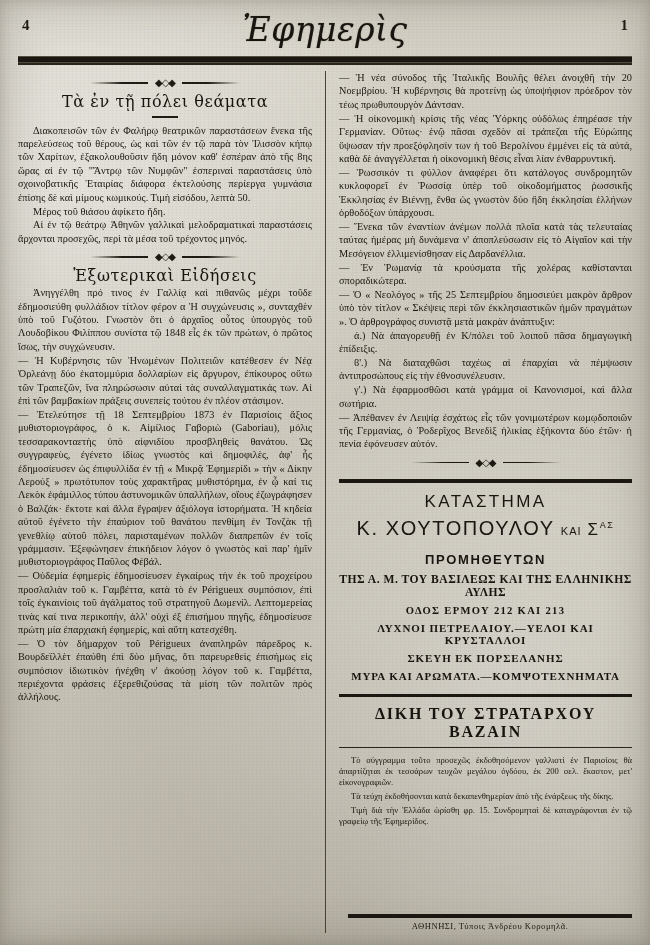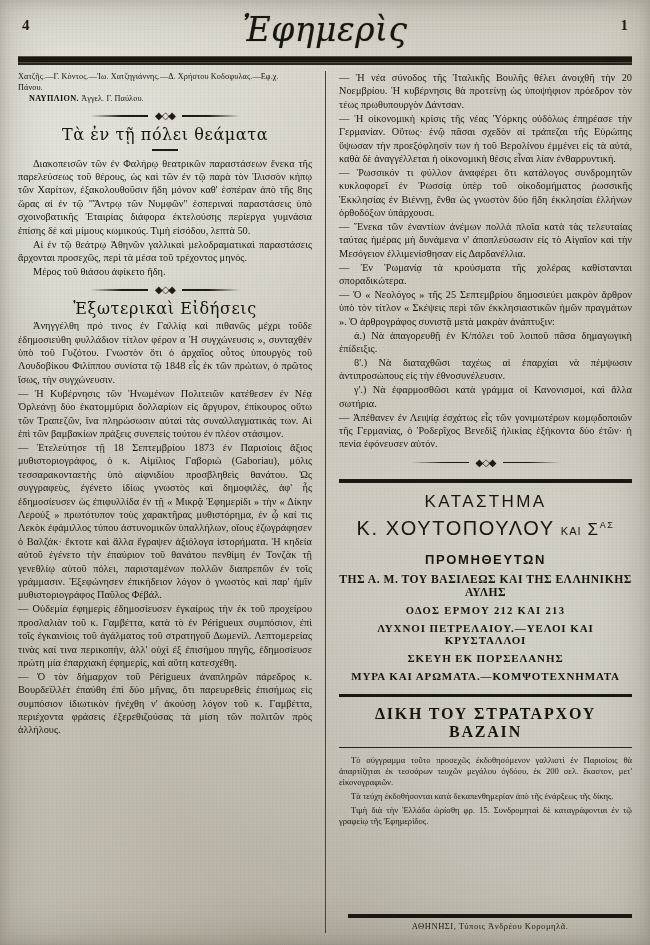--- a/index.html
+++ b/index.html
@@ -280,39 +280,31 @@
     <div class="masthead-title">Ἐφημερὶς</div>
     <div class="folio right">1</div>
   </div>
 
   <div class="rule-thick"></div>
 
   <div class="columns">
 
     <div class="col left">
 
-      <div class="agents">
-        <div>Χατζῆς.—Γ. Κόντος.—Ἰω. Χατζηγιάννης.—Δ. Χρήστου Κοδσφυλας.—Εφ.χ.</div>
-        <div>Πάνου.</div>
-        <div class="agents-row2">
-          <span class="city">ΝΑΥΠΛΙΟΝ.</span>
-          <span>Ἀγγελ. Γ. Παύλου.</span>
-        </div>
-      </div>
 
       <div class="orn">
         <span class="orn-mid">◆◇◆</span>
       </div>
 
       <div class="section-title">Τὰ ἐν τῇ πόλει θεάματα</div>
       <div class="short-rule"></div>
 
       <p class="indent">Διακοπεισῶν τῶν ἐν Φαλήρῳ θεατρικῶν παραστάσεων ἕνεκα τῆς παρελεύσεως τοῦ θέρους, ὡς καὶ τῶν ἐν τῷ παρὰ τὸν Ἰλισσὸν κήπῳ τῶν Χαρίτων, ἐξακολουθοῦσιν ἤδη μόνον καθ' ἑσπέραν ἀπὸ τῆς 8ης ὥρας αἱ ἐν τῷ "Ἄντρῳ τῶν Νυμφῶν" ἑσπεριναὶ παραστάσεις ὑπὸ σχοινοβατικῆς Ἑταιρίας διάφορα ἐκτελούσης περίεργα γυμνάσια ἐπίσης δὲ καὶ μίμους κωμικούς. Τιμὴ εἰσόδου, λεπτὰ 50.</p>
+      <p class="indent">Μέρος τοῦ θιάσου ἀφίκετο ἤδη.</p>
       <p class="indent">Αἱ ἐν τῷ θεάτρῳ Ἀθηνῶν γαλλικαὶ μελοδραματικαὶ παραστάσεις ἄρχονται προσεχῶς, περὶ τὰ μέσα τοῦ τρέχοντος μηνός.</p>
-      <p class="indent">Μέρος τοῦ θιάσου ἀφίκετο ἤδη.</p>
 
       <div class="orn">
         <span class="orn-mid">◆◇◆</span>
       </div>
 
       <div class="section-title">Ἐξωτερικαὶ Εἰδήσεις</div>
 
       <p class="indent tight">Ἀνηγγέλθη πρό τινος ἐν Γαλλίᾳ καὶ πιθανῶς μέχρι τοῦδε ἐδημοσιεύθη φυλλάδιον τίτλον φέρον α Ἡ συγχώνευσις », συνταχθὲν ὑπὸ τοῦ Γυζότου. Γνωστὸν ὅτι ὁ ἀρχαῖος οὗτος ὑπουργὸς τοῦ Λουδοβίκου Φιλίππου συνίστα τῷ 1848 εἷς ἐκ τῶν πρώτων, ὁ πρῶτος ἴσως, τὴν συγχώνευσιν.</p>
       <p class="dash">— Ἡ Κυβέρνησις τῶν Ἡνωμένων Πολιτειῶν κατέθεσεν ἐν Νέᾳ Ὀρλεάνῃ δύο ἑκατομμύρια δολλαρίων εἰς ἄργυρον, ἐπίκουρος οὕτω τῶν Τραπεζῶν, ἵνα πληρώσωσιν αὐταὶ τὰς συναλλαγματικάς των. Αἱ ἐπὶ τῶν βαμβακίων πράξεις συνεπείς τούτου ἐν πλέον στάσιμον.</p>
       <p class="dash">— Ἐτελεύτησε τῇ 18 Σεπτεμβρίου 1873 ἐν Παρισίοις ἄξιος μυθιστοριογράφος, ὁ κ. Αἰμίλιος Γαβοριὼ (Gaboriau), μόλις τεσσαρακονταετὴς ὑπὸ αἰφνιδίου προσβληθεὶς θανάτου. Ὡς συγγραφεὺς, ἐγένετο ἰδίως γνωστὸς καὶ δημοφιλὲς, ἀφ' ἧς ἐδημοσίευσεν ὡς ἐπιφυλλίδα ἐν τῇ « Μικρᾷ Ἐφημερίδι » τὴν « Δίκην Λερούξ » πρωτότυπον τοὺς χαρακτῆρας μυθιστόρημα, ἐν ᾧ καί τις Λεκὸκ ἐφάμιλλος τύπου ἀστυνομικῶν ὑπαλλήλων, οἵους ἐζωγράφησεν ὁ Βαλζάκ· ἔκτοτε καὶ ἄλλα ἔγραψεν ἀξιόλογα ἱστορήματα. Ἡ κηδεία αὐτοῦ ἐγένετο τὴν ἐπαύριον τοῦ θανάτου πενθίμη ἐν Τονζὰκ τῇ γενεθλίῳ αὐτοῦ πόλει, παρισταμένων πολλῶν διαπρεπῶν ἐν τοῖς γράμμασιν. Ἐξεφώνησεν ἐπικήδειον λόγον ὁ γνωστὸς καὶ παρ' ἡμῖν μυθιστοριογράφος Παῦλος Φέβάλ.</p>

